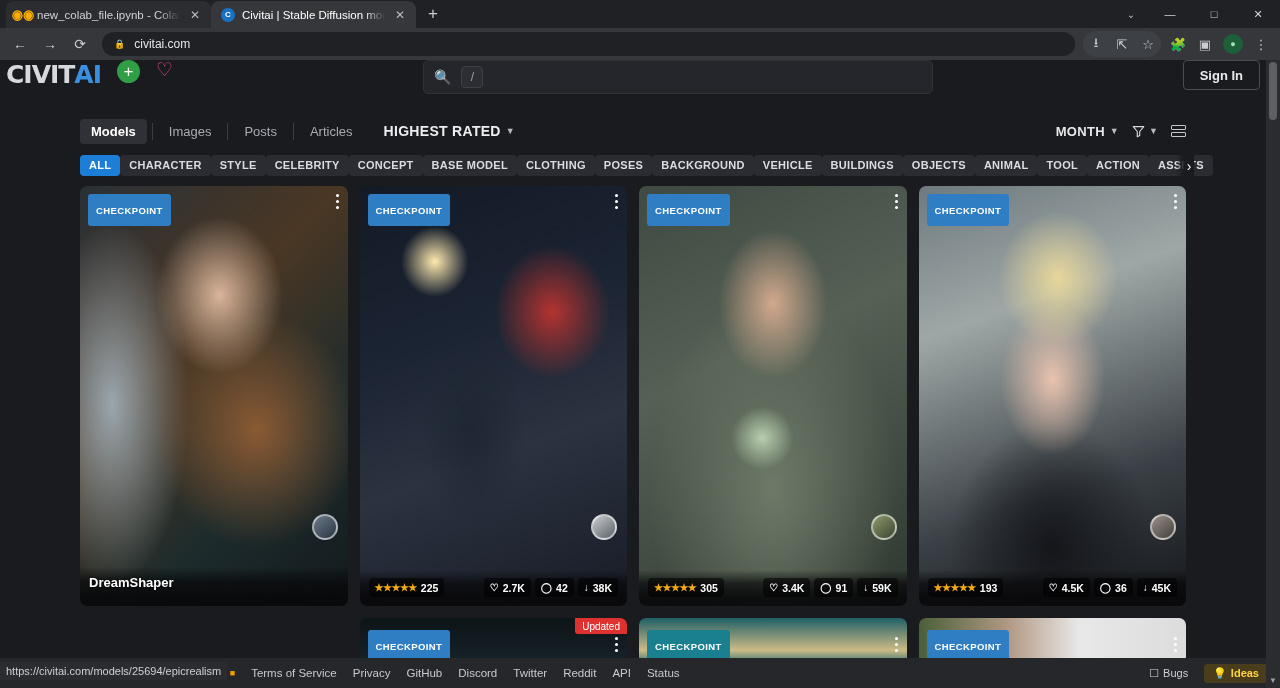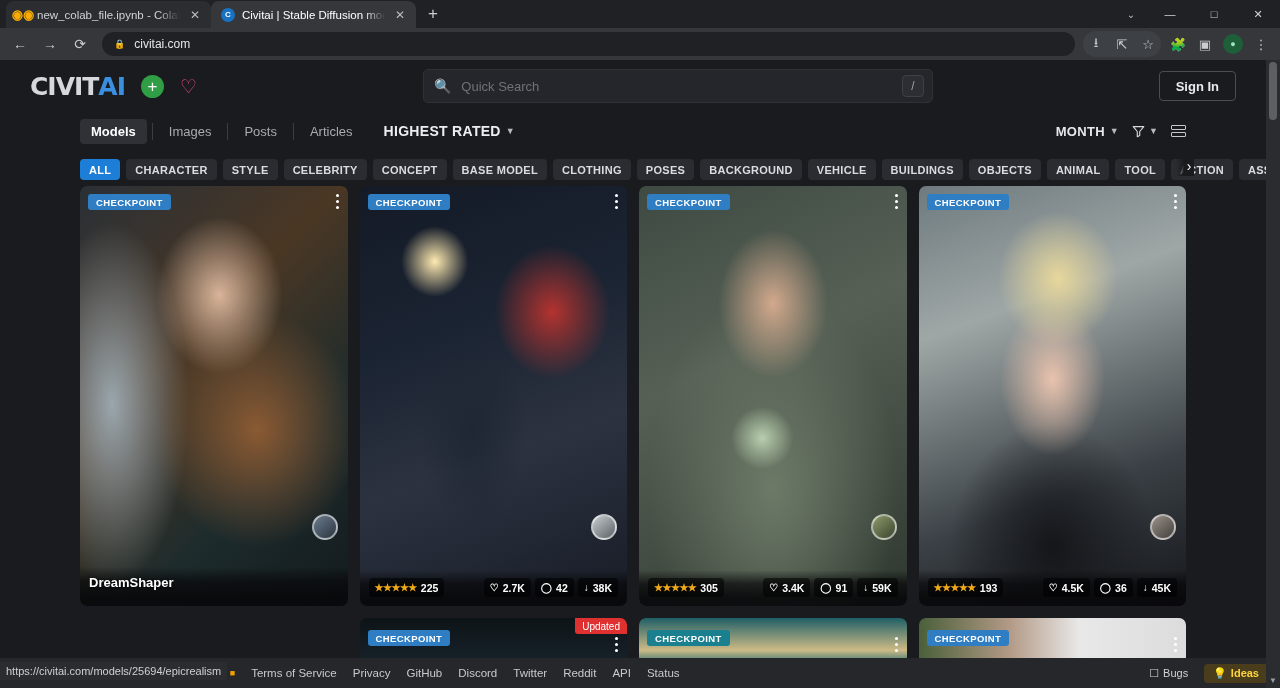--- a/index.html
+++ b/index.html
@@ -114,22 +114,22 @@
   .page {
     position: relative;
     height: 628px;
     background: #1a1b1e;
     overflow: hidden;
   }
   .page-scroll-area { width: 1266px; }
 
   .site-header {
     height: 52px;
-    display: flex; align-items: center;
-    padding: 0 30px;
+    display: flex; align-items: flex-start;
+    padding: 0 6px;
     gap: 12px;
     background: #1a1b1e;
   }
   .logo {
     font-size: 25px; font-weight: 800; letter-spacing: -1px;
     font-family: "DejaVu Sans", sans-serif;
     display: flex; align-items: baseline;
   }
   .logo .civit { color: #d5d8dc; }
   .logo .ai { color: #3b8fe0; }
@@ -207,21 +207,21 @@
   .period-select {
     display: flex; align-items: center; gap: 5px;
     font-size: 13px; font-weight: 700; letter-spacing: .3px; color: #e6e8ea;
   }
   .filter-btn { display: flex; align-items: center; gap: 4px; color: #d5d8dc; }
   .view-btn { display: flex; flex-direction: column; gap: 2px; }
   .view-btn i { display: block; width: 15px; height: 5px; border: 1px solid #c4c7cb; border-radius: 1px; }
 
   
   .chips-row {
-    display: flex; align-items: flex-end; gap: 6px;
+    display: flex; align-items: center; gap: 0;
     padding: 0 80px;
     height: 30px;
     position: relative;
   }
   .chip {
     height: 21px;
     padding: 0 9px;
     border-radius: 4px;
     background: #2a2c31;
     color: #d9dce0;
@@ -250,21 +250,21 @@
     position: relative;
     border-radius: 7px;
     overflow: hidden;
     height: 420px;
     background: #111;
   }
   .card.short { height: 46px; }
   .card-art { position: absolute; inset: 0; }
   .badge {
     position: absolute; top: 8px; left: 8px;
-    height: 16px; padding: 0 8px;
+    height: 32px; padding: 0 8px;
     border-radius: 3px;
     font-size: 9.5px; font-weight: 700; letter-spacing: .4px;
     color: #fff;
     display: flex; align-items: center;
     background: #2f7ec4;
     z-index: 3;
   }
   .badge.teal { background: #1a7f8e; }
   .updated-badge {
     position: absolute; top: 0; right: 0;
@@ -456,21 +456,20 @@
     <div class="site-header">
       <div class="logo">
         <span class="civit">CIVIT</span>
           <span class="ai">AI</span>
       </div>
       <div class="plus-btn">+</div>
       <div class="heart-btn">♡</div>
 
       <div class="searchbar">
         <span class="search-ico">🔍</span>
-        <input class="search-input" placeholder="Quick Search" style="">
         <span class="slash-key">/</span>
       </div>
 
       <button class="signin-btn">Sign In</button>
     </div>
 
     <div class="controls-row">
       <div class="seg-tabs">
         <div class="seg-tab active">Models</div>
         <div class="seg-divider"></div>

